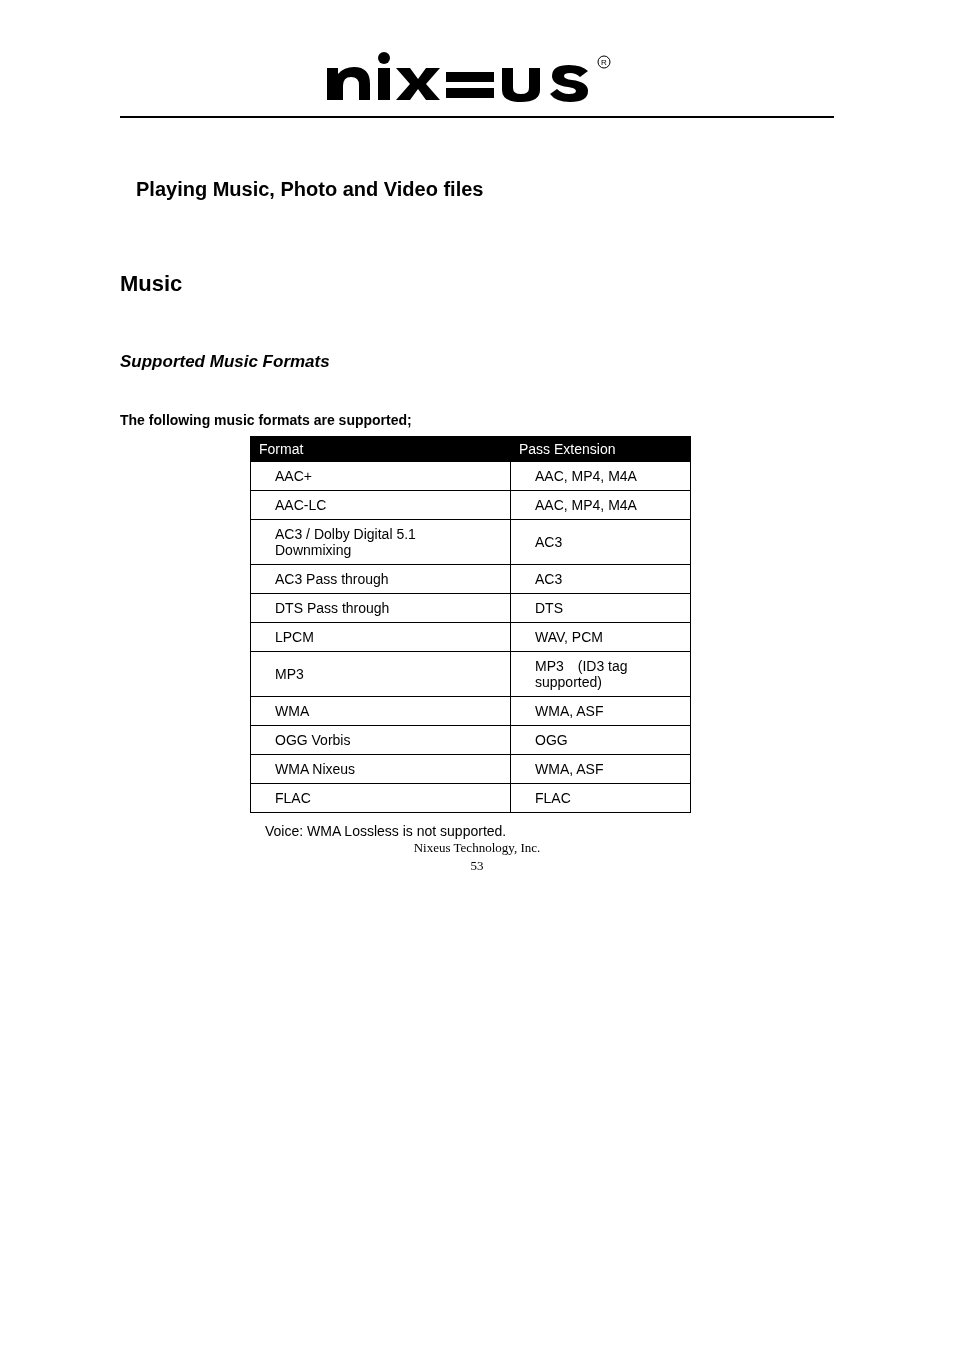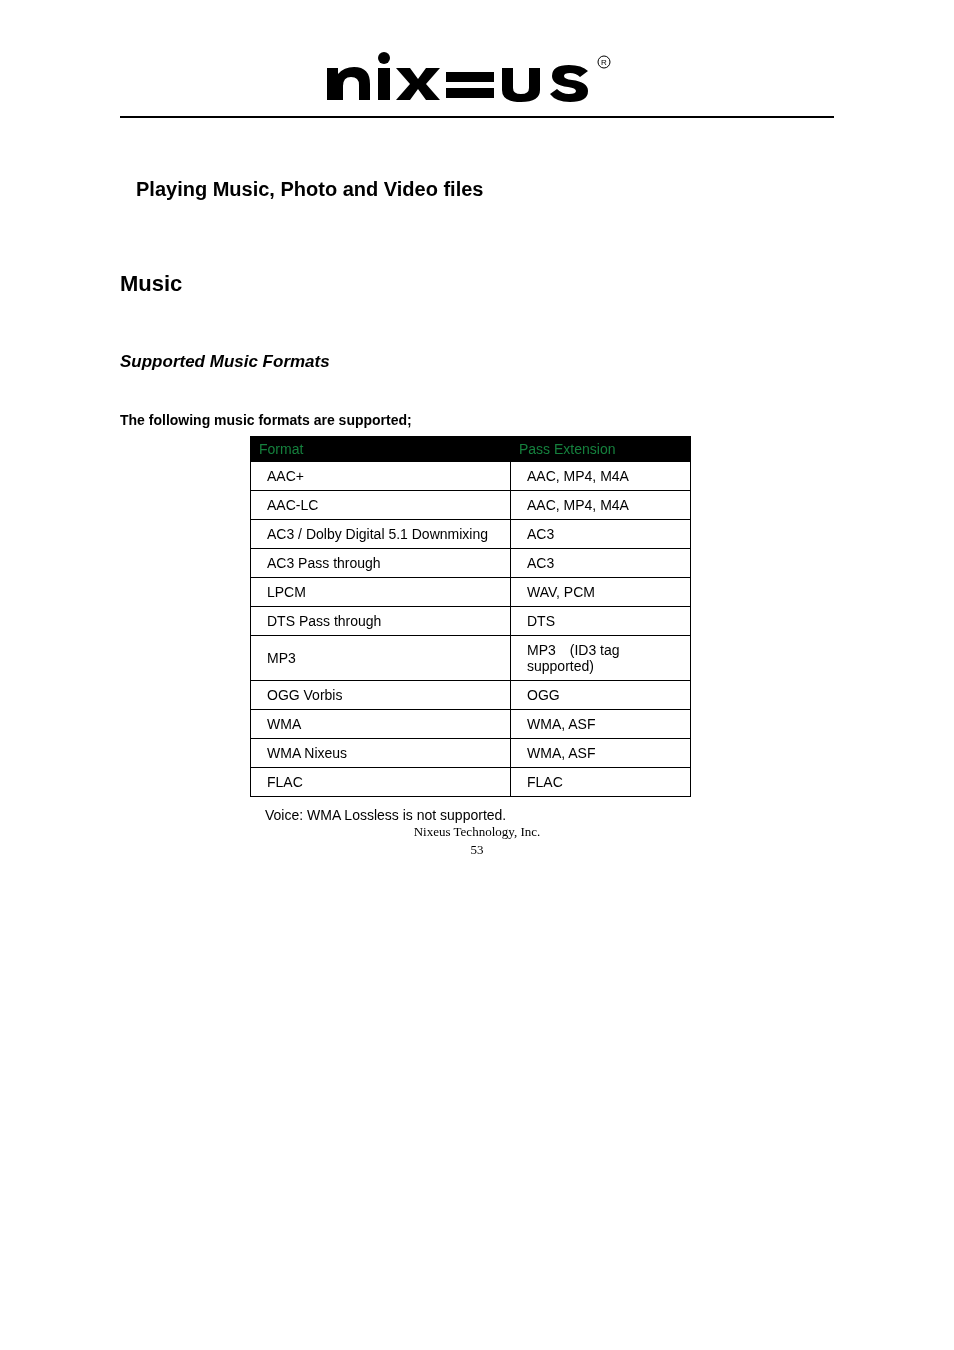--- a/index.html
+++ b/index.html
@@ -47,31 +47,31 @@
     font-weight: bold;
     margin: 0 0 8px 0;
   }
   table.formats {
     border-collapse: collapse;
     margin-left: 130px;
     font-size: 14px;
   }
   table.formats th {
     background: #000;
-    color: #15803d;
+    color: #ffffff;
     text-align: left;
     font-weight: normal;
     padding: 4px 8px;
     border: 1px solid #000;
   }
   table.formats th:first-child { width: 260px; }
   table.formats th:last-child { width: 180px; }
   table.formats td {
     border: 1px solid #000;
-    padding: 6px 16px;
+    padding: 6px 24px;
     vertical-align: middle;
   }
   .note {
     font-size: 14px;
     margin: 10px 0 0 145px;
   }
   .footer {
     text-align: center;
     font-family: "Times New Roman", Times, serif;
     font-size: 13px;
@@ -132,38 +132,38 @@
         </tr>
         <tr>
           <td>AC3 / Dolby Digital 5.1 Downmixing</td>
           <td>AC3</td>
         </tr>
         <tr>
           <td>AC3 Pass through</td>
           <td>AC3</td>
         </tr>
         <tr>
+          <td>DTS Pass through</td>
+          <td>DTS</td>
+        </tr>
+        <tr>
           <td>LPCM</td>
           <td>WAV, PCM</td>
-        </tr>
-        <tr>
-          <td>DTS Pass through</td>
-          <td>DTS</td>
         </tr>
         <tr>
           <td>MP3</td>
           <td>MP3 (ID3 tag supported)</td>
         </tr>
         <tr>
+          <td>WMA</td>
+          <td>WMA, ASF</td>
+        </tr>
+        <tr>
           <td>OGG Vorbis</td>
           <td>OGG</td>
-        </tr>
-        <tr>
-          <td>WMA</td>
-          <td>WMA, ASF</td>
         </tr>
         <tr>
           <td>WMA Nixeus</td>
           <td>WMA, ASF</td>
         </tr>
         <tr>
           <td>FLAC</td>
           <td>FLAC</td>
         </tr>
       </tbody>

